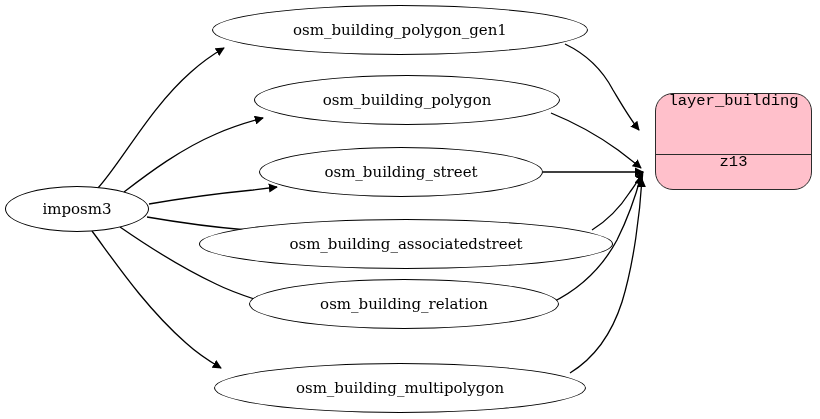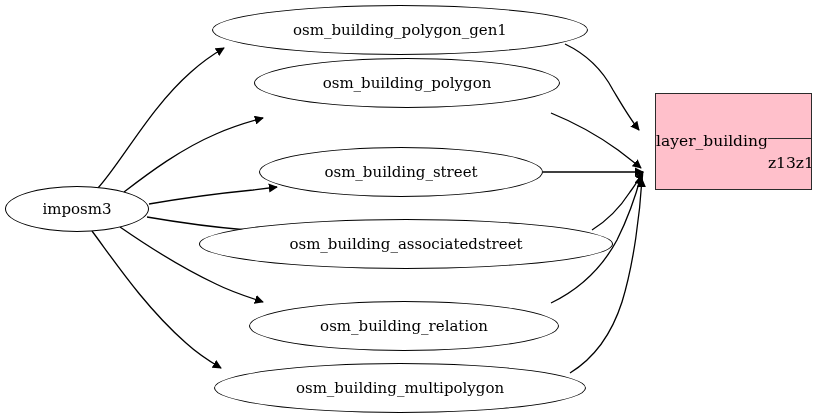--- a/index.html
+++ b/index.html
@@ -37,24 +37,25 @@
   .node-label {
     font-size: 15px;
     color: #000000;
     white-space: nowrap;
     line-height: 1;
   }
   #record-node {
     position: absolute;
     box-sizing: border-box;
     border: 1.3px solid #2b2b2b;
-    border-radius: 0;
+    border-radius: 18px;
     overflow: hidden;
     display: flex;
-    flex-direction: row;
+    flex-direction: column;
+    font-family: Liberation Mono, monospace;
   }
   .record-row {
     flex: 1 1 0;
     display: flex;
     align-items: center;
     justify-content: center;
     font-size: 15.5px;
     color: #000000;
     white-space: nowrap;
     line-height: 1;
@@ -95,33 +96,33 @@
   </svg>
 
   <div class="node-ellipse" style="left:5px; top:186px; width:144px; height:46px;text-align:center;">
     <span class="node-label">imposm3</span>
   </div>
 
   <div class="node-ellipse" style="left:212px; top:5px; width:376px; height:50px;">
     <span class="node-label">osm_building_polygon_gen1</span>
   </div>
 
-  <div class="node-ellipse" style="left:254px; top:58px; width:306px; height:50px;align-items:center;">
+  <div class="node-ellipse" style="left:254px; top:75px; width:306px; height:50px;align-items:center;">
     <span class="node-label">osm_building_polygon</span>
   </div>
 
   <div class="node-ellipse" style="left:259px; top:147px; width:284px; height:50px;">
     <span class="node-label">osm_building_street</span>
   </div>
 
   <div class="node-ellipse" style="left:199px; top:219px; width:414px; height:50px;">
     <span class="node-label">osm_building_associatedstreet</span>
   </div>
 
-  <div class="node-ellipse" style="left:249px; top:301px; width:310px; height:50px;">
+  <div class="node-ellipse" style="left:249px; top:279px; width:310px; height:50px;">
     <span class="node-label">osm_building_relation</span>
   </div>
 
   <div class="node-ellipse" style="left:214px; top:363px; width:372px; height:50px;">
     <span class="node-label">osm_building_multipolygon</span>
   </div>
 
   <div id="record-node" style="left:655px; top:93px; width:157px; height:97px; background:#ffc0cb;">
     <div class="record-row">
       <span>layer_building</span>

